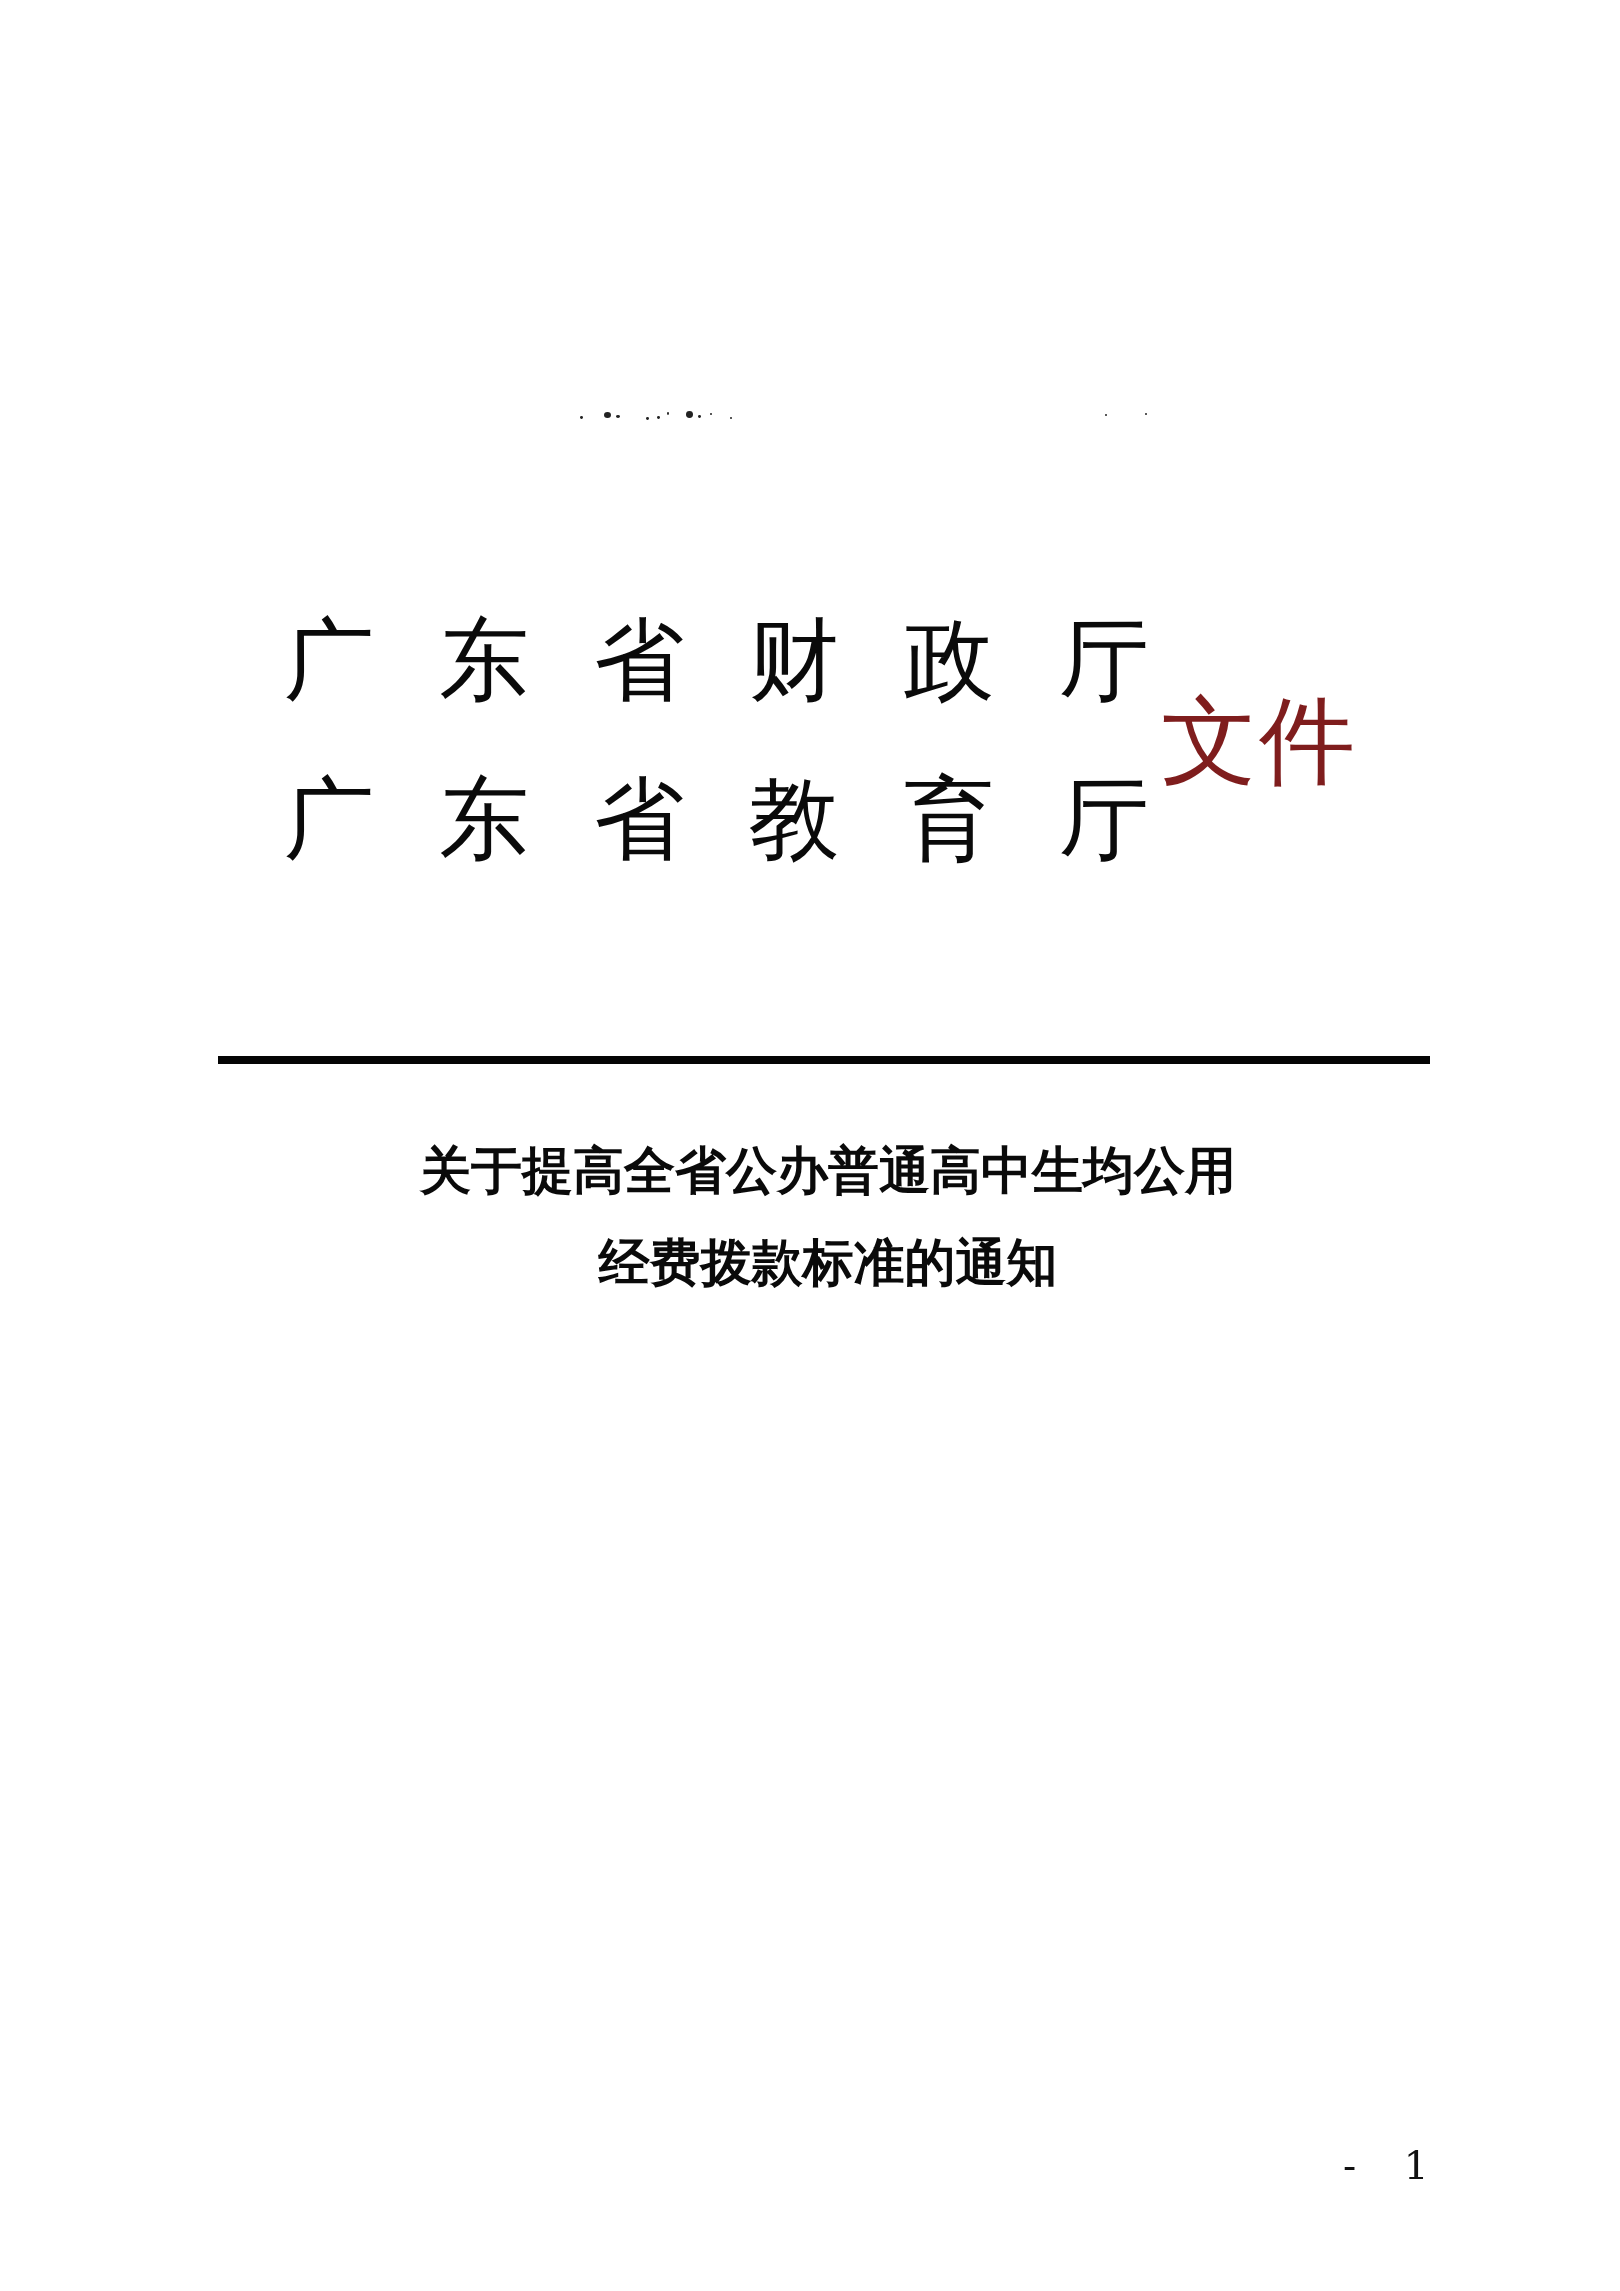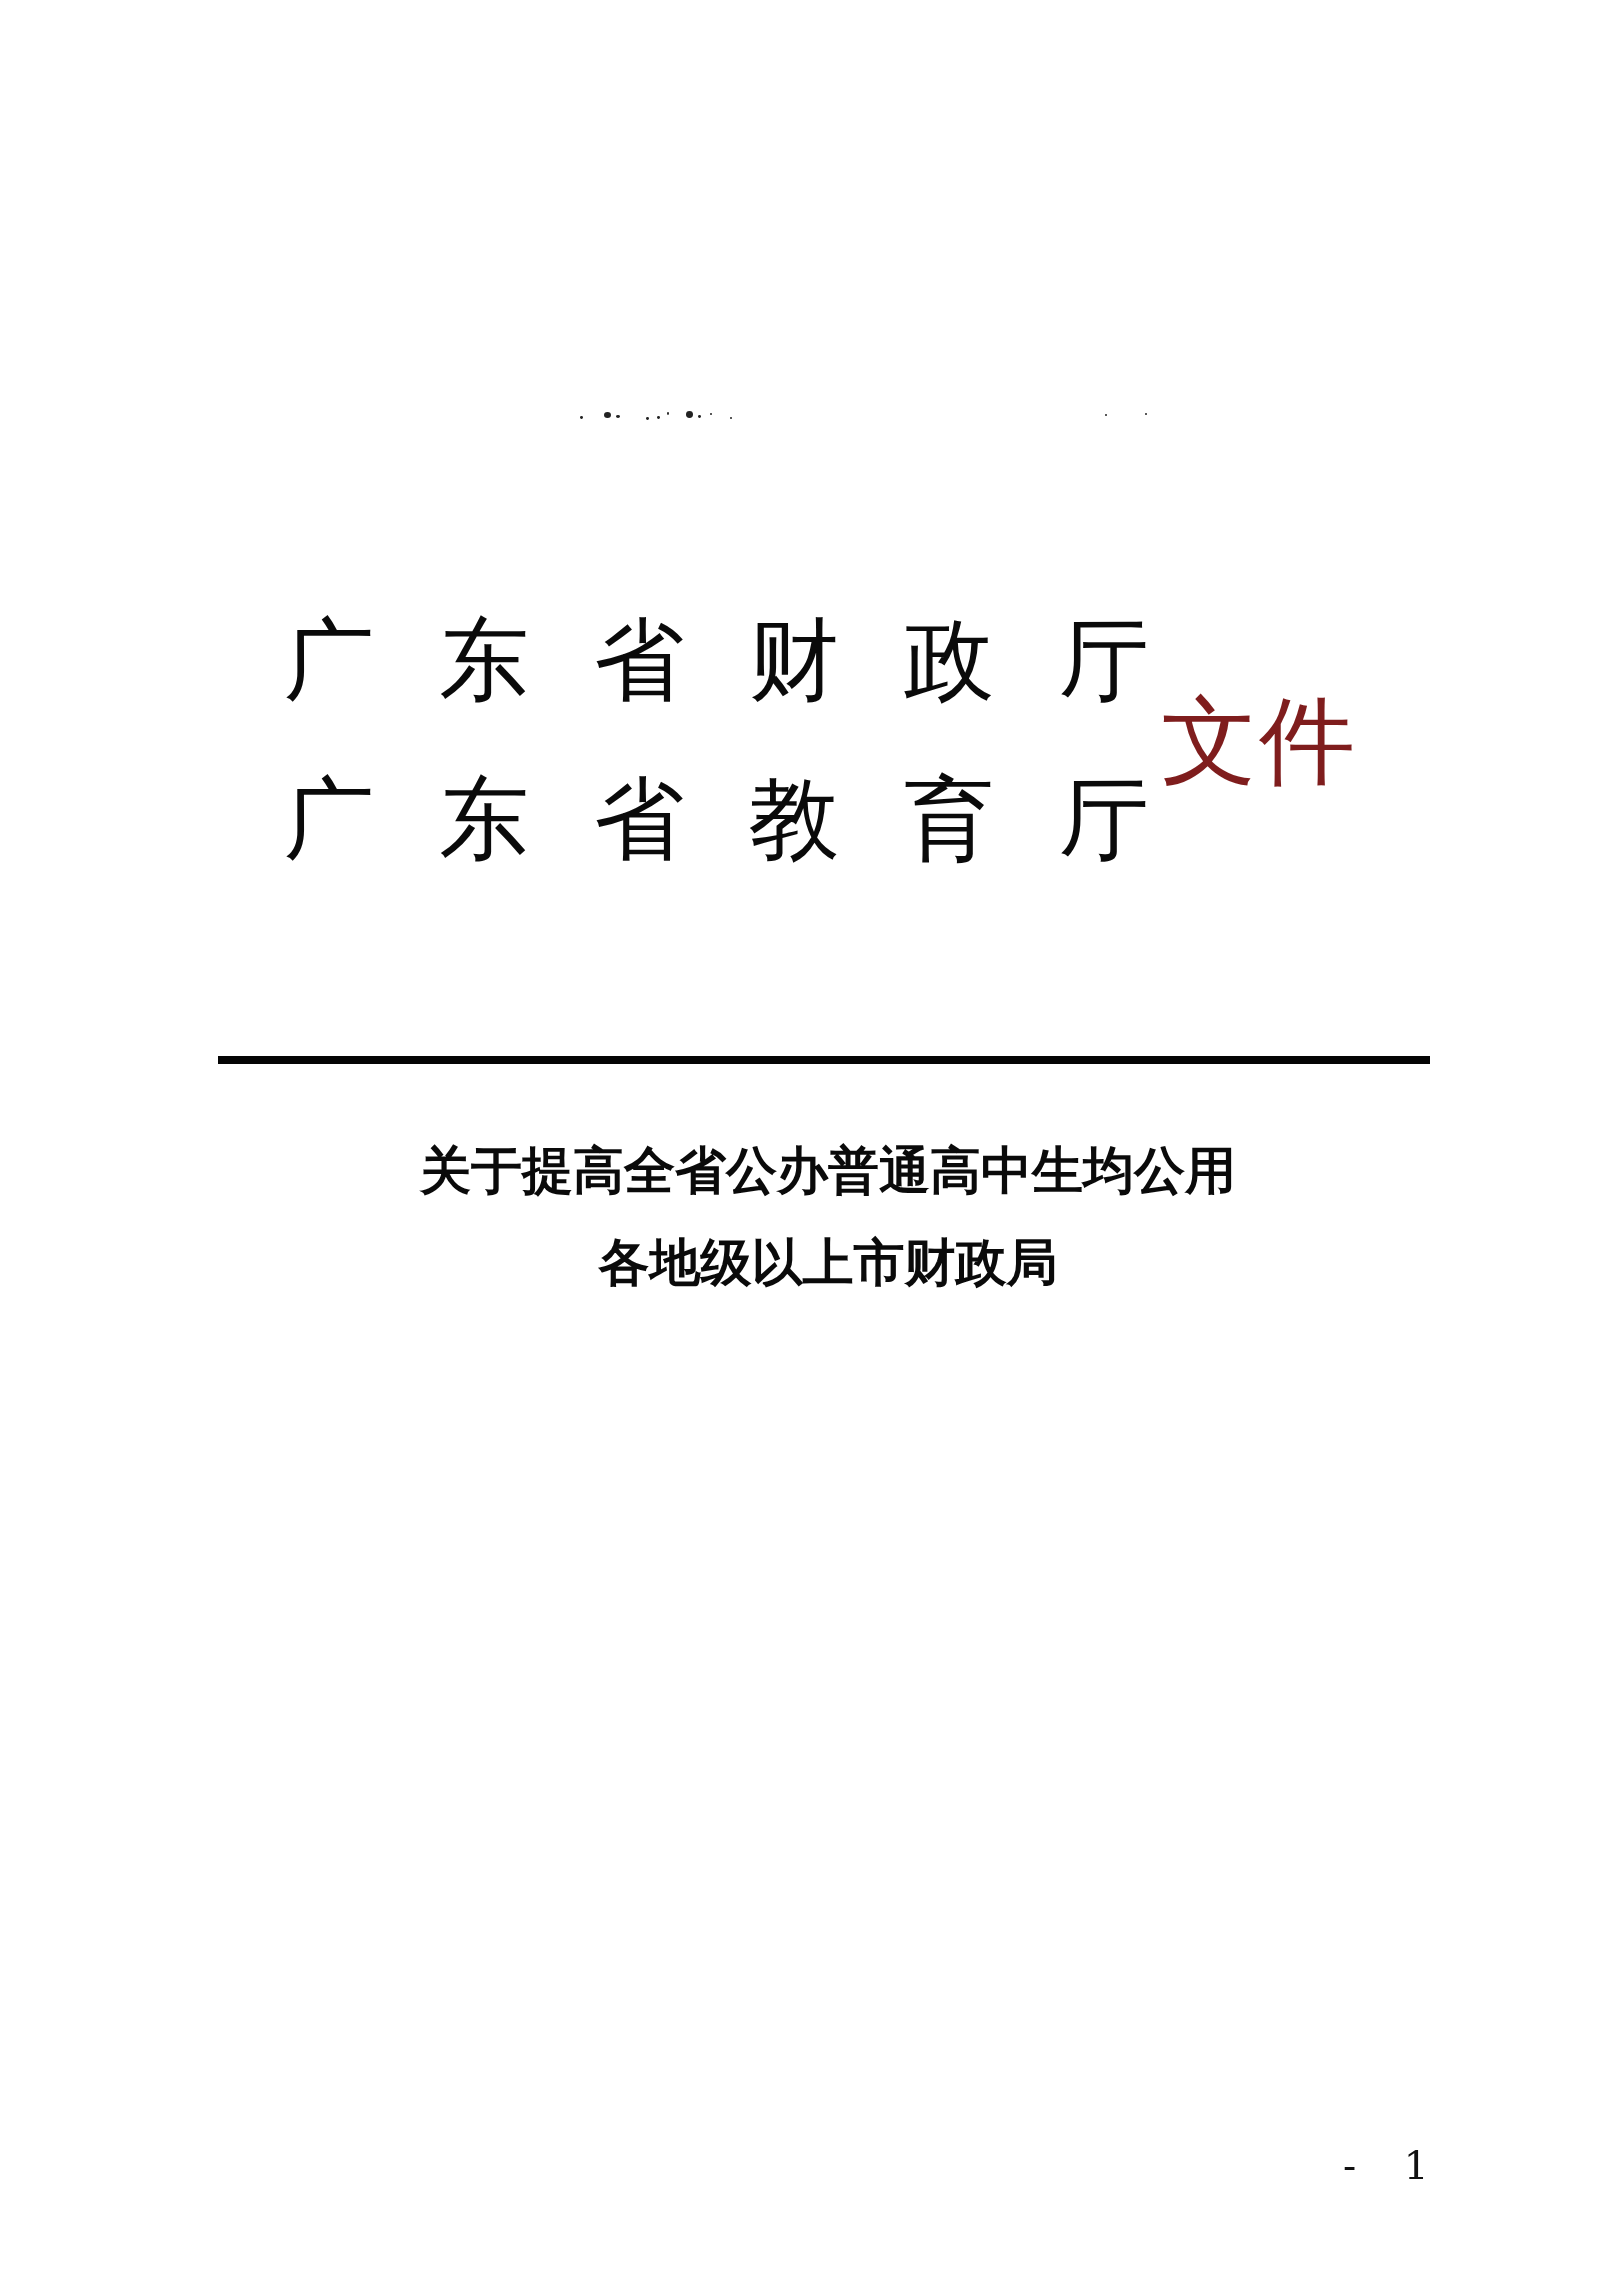--- a/index.html
+++ b/index.html
@@ -149,20 +149,20 @@
     <div class="issuer-line l1">广东省财政厅</div>
     <div class="issuer-line l2">广东省教育厅</div>
     <div class="issuer-suffix">文件</div>
   </div>
 
 
   <div class="red-rule"></div>
 
   <div class="title">
     <div>关于提高全省公办普通高中生均公用</div>
-    <div>各地级以上市财政局</div>
+    <div>经费拨款标准的通知</div>
   </div>
 
 
   <div class="page-number">- 1</div>
 
 </div>
 
 
 </body></html>

